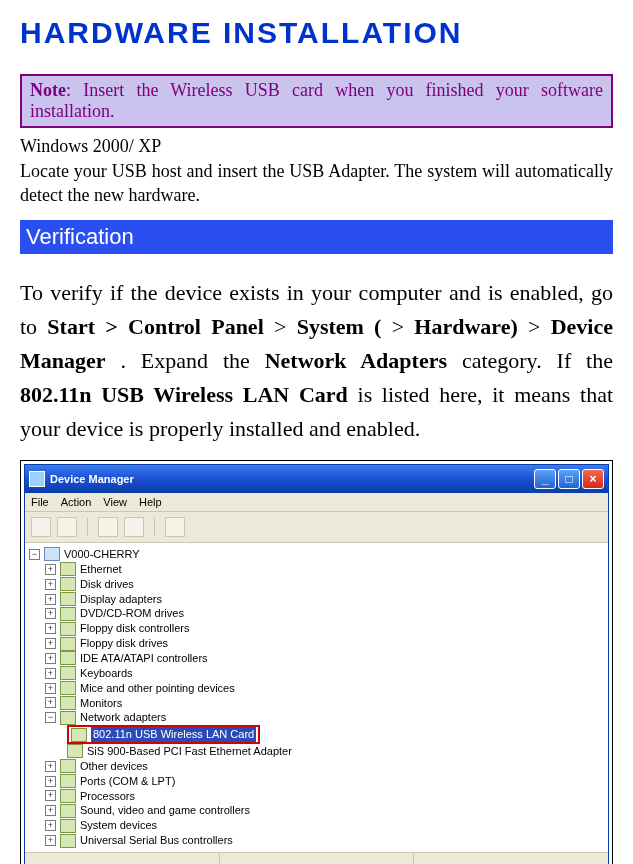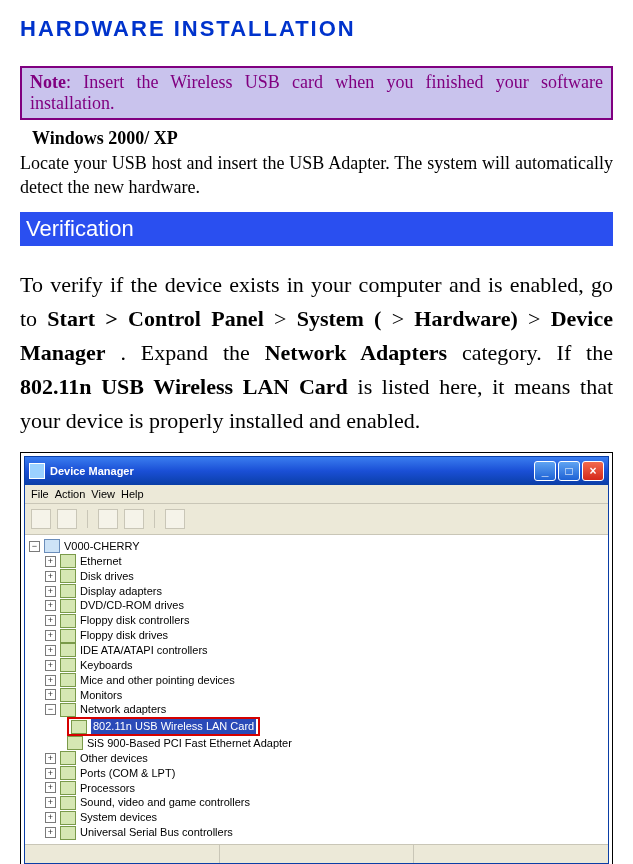--- a/index.html
+++ b/index.html
@@ -6,39 +6,39 @@
     margin: 0;
     padding: 16px 20px;
     font-family: "Times New Roman", Times, serif;
     width: 633px;
     box-sizing: border-box;
     color: #000;
   }
   h1.main-title {
     font-family: Arial, Helvetica, sans-serif;
     color: #0033cc;
-    font-size: 22px;
+    font-size: 30px;
     letter-spacing: 2px;
     font-weight: 700;
     margin: 0 0 24px 0;
   }
   .note-box {
     border: 2px solid #800080;
     background: #c9c3ed;
     padding: 4px 8px;
     color: #800080;
     font-size: 18px;
     text-align: justify;
     margin-bottom: 2px;
   }
   .note-box b { font-weight: bold; }
   .subhead {
-    font-weight: bold;
+    font-weight: normal;
     font-size: 18px;
-    margin: 8px 0 2px 12px;
+    margin: 8px 0 2px 0;
   }
   .body-text {
     font-size: 18px;
     text-align: justify;
     line-height: 1.35;
     margin: 0 0 12px 0;
   }
   .verif-bar {
     background: #2a4ff0;
     color: #fff;
@@ -96,21 +96,21 @@
     background: linear-gradient(to bottom,#5fa3f2,#1e62d5);
   }
   .winbtn.close {
     background: linear-gradient(to bottom,#f26a4e,#d5281a);
   }
   .menubar {
     background: #ece9d8;
     border-bottom: 1px solid #c9c6b7;
     padding: 3px 6px;
     display: flex;
-    gap: 6px;
+    gap: 12px;
     font-size: 11px;
   }
   .menubar span { text-decoration: underline; text-decoration-color: transparent; }
   .toolbar {
     background: #ece9d8;
     border-bottom: 1px solid #c9c6b7;
     padding: 4px 6px;
     display: flex;
     gap: 6px;
     align-items: center;

